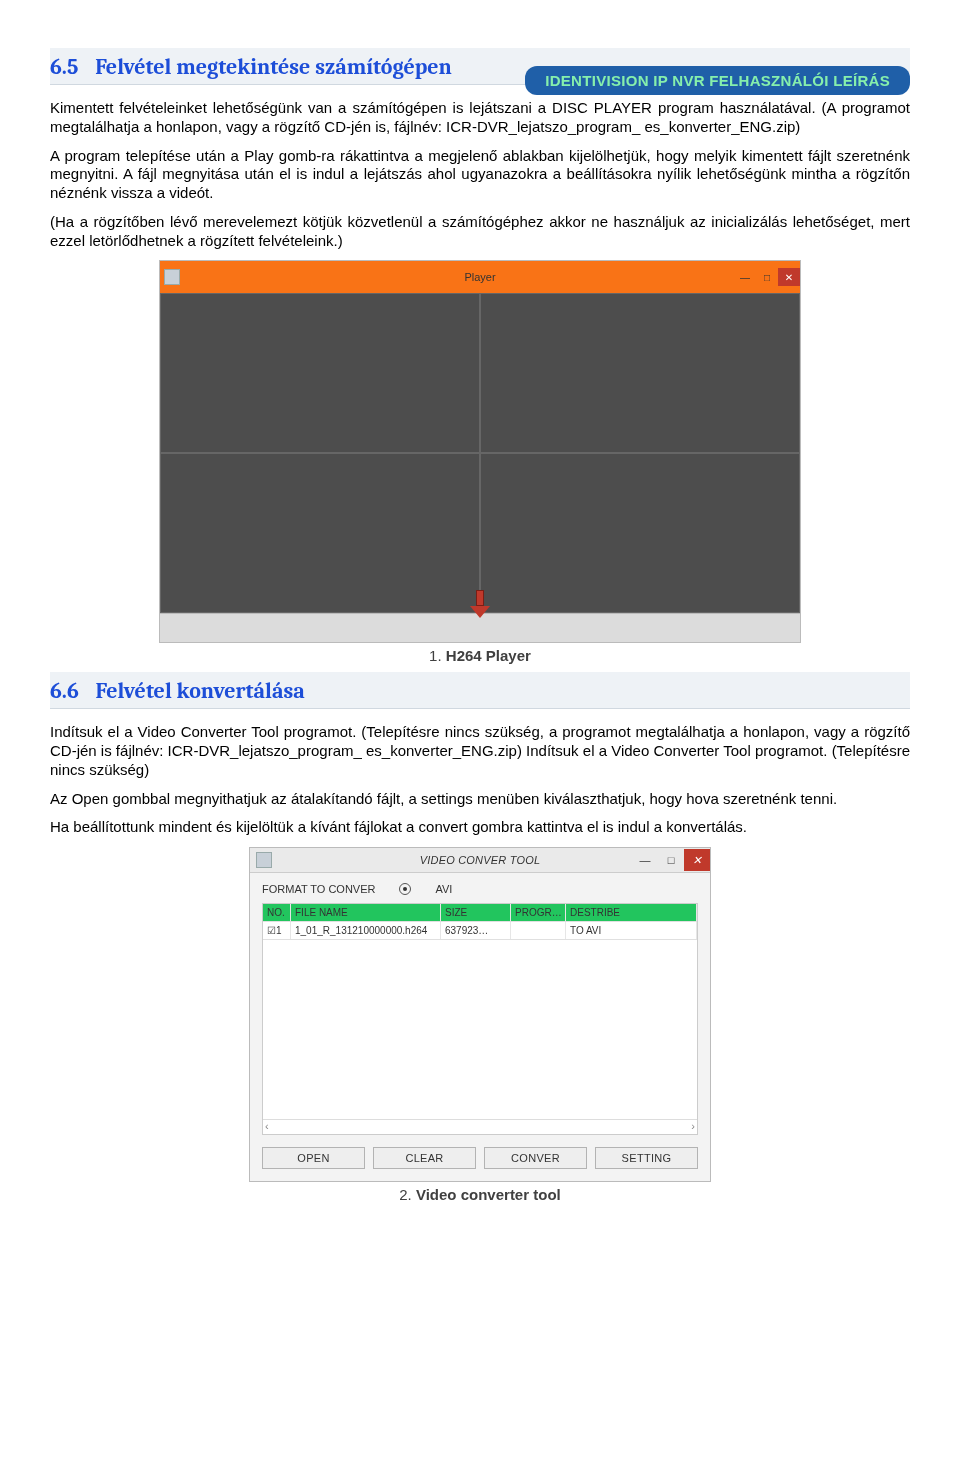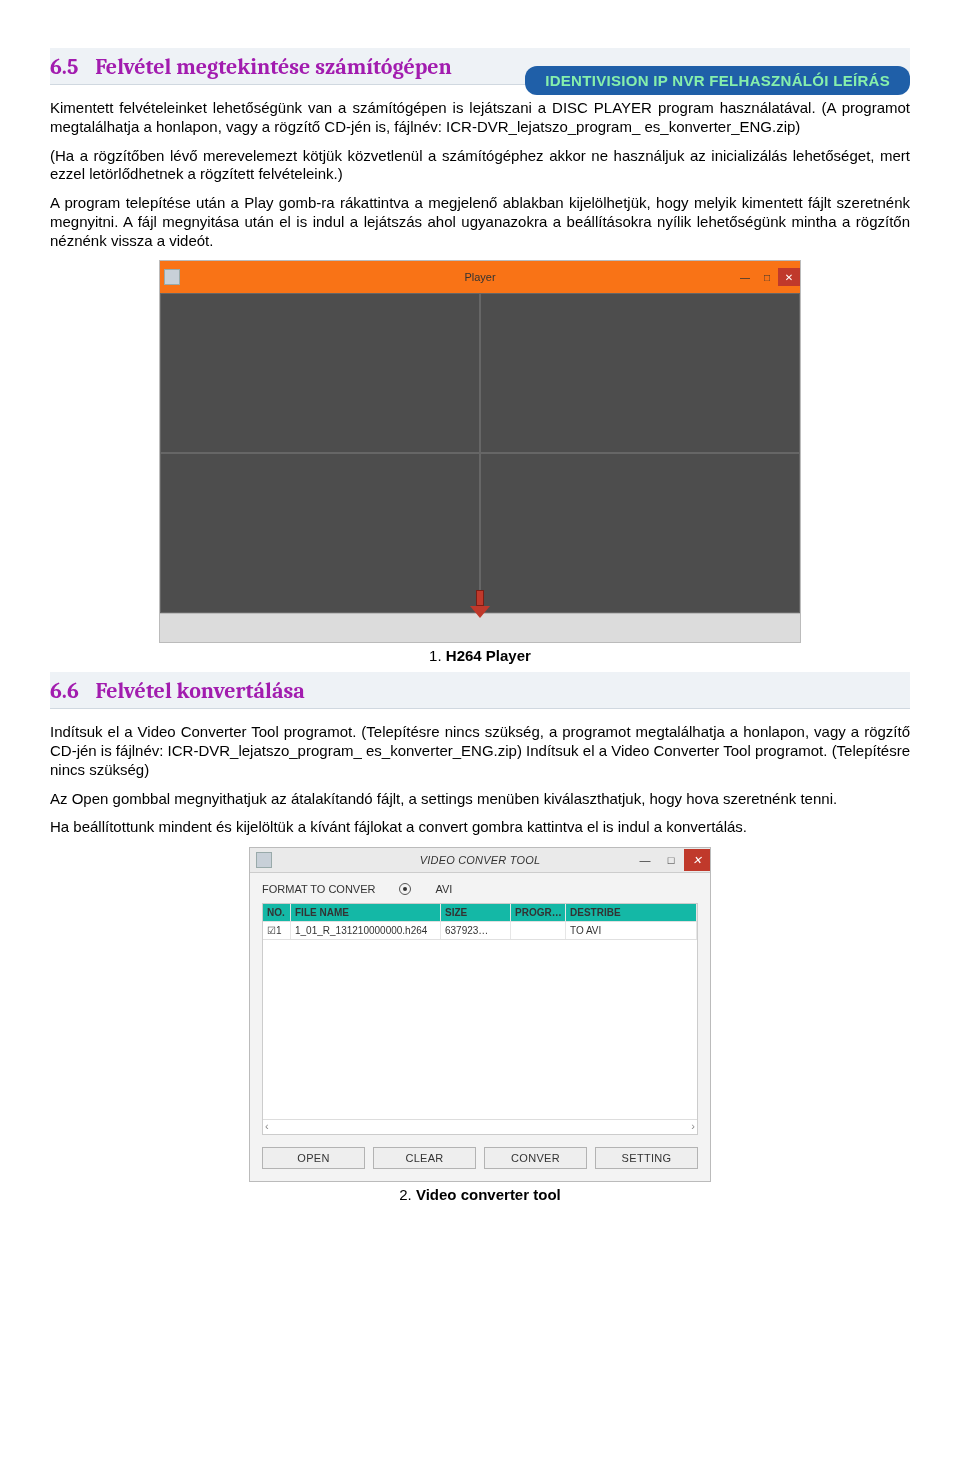--- a/index.html
+++ b/index.html
@@ -22,39 +22,39 @@
     right: 50px;
     background: #1f5fa8;
     color: #86efac;
     font-weight: bold;
     font-size: 15px;
     padding: 6px 20px;
     border-radius: 12px;
     letter-spacing: 0.3px;
   }
   .section-heading {
-    color: #a21caf;
+    color: #1d4ed8;
     font-family: Cambria, Georgia, serif;
     font-size: 22px;
     font-weight: bold;
     border-bottom: 1px solid #d0d8e0;
     padding: 6px 0 4px 0;
     margin: 0 0 14px 0;
     background: #eef2f6;
   }
   .section-heading.first { margin-top: 48px; }
   .section-num { margin-right: 12px; }
   p.body {
     font-size: 15px;
     line-height: 1.25;
     text-align: justify;
     margin: 0 0 10px 0;
   }
   .caption {
-    color: #000000;
+    color: #404040;
     text-align: center;
     font-size: 15px;
     font-weight: bold;
     margin: 4px 0 8px 0;
   }
   .caption .num { font-weight: normal; }
 
   
   .player-shot {
     width: 640px;
@@ -141,21 +141,21 @@
     background: #fff;
     height: 230px;
     display: flex; flex-direction: column;
   }
   .conv-head, .conv-row {
     display: grid;
     grid-template-columns: 28px 150px 70px 55px 1fr;
     font-size: 10px;
     border-bottom: 1px solid #e0e0e0;
   }
-  .conv-head { background: #14b8a6; font-weight: bold; }
+  .conv-head { background: #22c55e; font-weight: normal; }
   .conv-head span, .conv-row span { padding: 3px 4px; white-space: nowrap; overflow: hidden; border-right:1px solid #e6e6e6; }
   .conv-row .chk::before { content:"☑"; font-size: 10px; }
   .conv-fill { flex: 1; }
   .conv-scroll { height: 14px; border-top:1px solid #ddd; display:flex; justify-content:space-between; padding:0 2px; color:#888;}
   .button-row { display: flex; justify-content: space-between; margin-top: 12px; gap:8px;border-radius:8px;}
   .winbtn {
     flex: 1;
     border: 1px solid #b3b3b3;
     background: #eee;
     text-align: center;
@@ -169,22 +169,22 @@
 
 <div class="page">
   <div class="header-badge">IDENTIVISION IP NVR FELHASZNÁLÓI LEÍRÁS</div>
 
   <h2 class="section-heading first">
     <span class="section-num">6.5</span>
     <span>Felvétel megtekintése számítógépen</span>
   </h2>
 
   <p class="body">Kimentett felvételeinket lehetőségünk van a számítógépen is lejátszani a DISC PLAYER program használatával. (A programot megtalálhatja a honlapon, vagy a rögzítő CD-jén is, fájlnév: ICR-DVR_lejatszo_program_ es_konverter_ENG.zip)</p>
+  <p class="body">A program telepítése után a Play gomb-ra rákattintva a megjelenő ablakban kijelölhetjük, hogy melyik kimentett fájlt szeretnénk megnyitni. A fájl megnyitása után el is indul a lejátszás ahol ugyanazokra a beállításokra nyílik lehetőségünk mintha a rögzítőn néznénk vissza a videót.</p>
   <p class="body">(Ha a rögzítőben lévő merevelemezt kötjük közvetlenül a számítógéphez akkor ne használjuk az inicializálás lehetőséget, mert ezzel letörlődhetnek a rögzített felvételeink.)</p>
-  <p class="body">A program telepítése után a Play gomb-ra rákattintva a megjelenő ablakban kijelölhetjük, hogy melyik kimentett fájlt szeretnénk megnyitni. A fájl megnyitása után el is indul a lejátszás ahol ugyanazokra a beállításokra nyílik lehetőségünk mintha a rögzítőn néznénk vissza a videót.</p>
 
   <div class="player-shot">
     <div class="player-titlebar">
       <span class="icon-left"></span>
       <span class="ptitle">Player</span>
       <span class="ctl">
         <span>—</span>
         <span>□</span>
         <span class="close">✕</span>
       </span>

